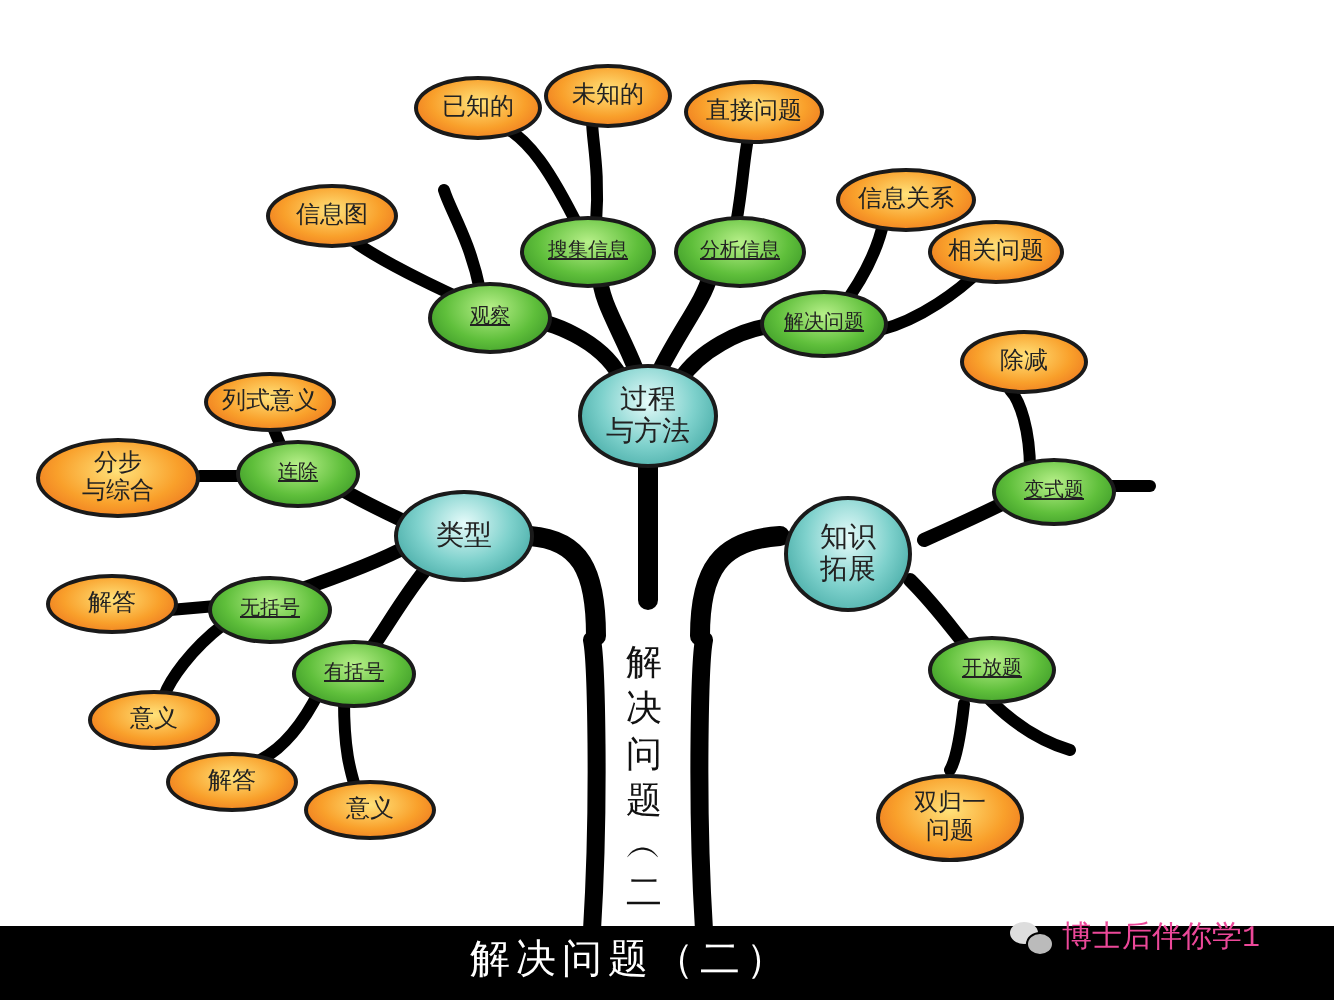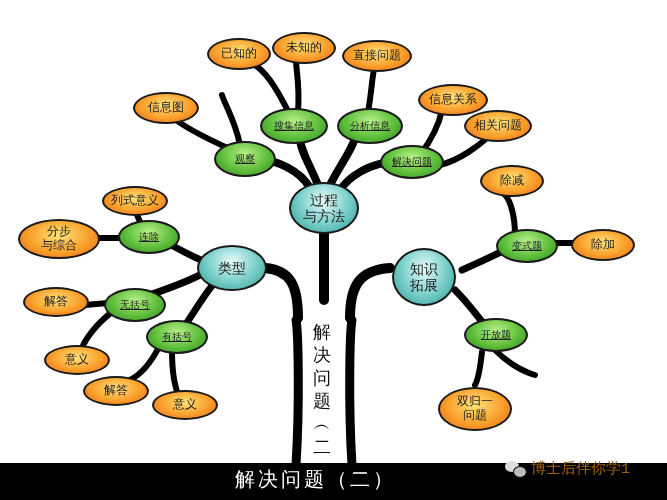--- a/index.html
+++ b/index.html
@@ -6,21 +6,21 @@
   body{width:667px;height:500px;position:relative;overflow:hidden;font-family:"DejaVu Serif","Liberation Serif",serif;}
   #stage{position:absolute;left:0;top:0;width:667px;height:500px;}
   svg.branches{position:absolute;left:0;top:0;}
   .node{position:absolute;border:2px solid #1a1a1a;border-radius:50%;display:flex;align-items:center;justify-content:center;text-align:center;color:#222;box-sizing:border-box;line-height:1.15;white-space:pre-line;}
   .leaf{background:radial-gradient(ellipse at 50% 40%,#ffe27a 0%,#f9a02b 55%,#e8661a 100%);font-size:12px;}
   .mid{background:radial-gradient(ellipse at 50% 35%,#b8f08a 0%,#5fbf3b 55%,#2f8a20 100%);font-size:10px;text-decoration:underline;}
   .hub{background:radial-gradient(ellipse at 50% 35%,#e6fbfa 0%,#7ed1cc 50%,#2f9b96 100%);font-size:14px;}
   .trunk-title{position:absolute;left:311px;top:320px;width:22px;font-size:18px;line-height:23px;color:#111;text-align:center;font-family:"DejaVu Sans","Liberation Sans",sans-serif;}
   .bottom-bar{position:absolute;left:0;top:463px;width:667px;height:37px;background:#000;}
   .bottom-title{position:absolute;left:235px;top:466px;font-size:20px;color:#fff;letter-spacing:3px;font-family:"DejaVu Sans","Liberation Sans",sans-serif;}
-  .watermark{position:absolute;left:505px;top:459px;display:flex;align-items:center;gap:4px;color:#a16207;font-size:15px;font-family:Liberation Mono, monospace;}
+  .watermark{position:absolute;left:505px;top:459px;display:flex;align-items:center;gap:4px;color:#ec4899;font-size:15px;font-family:Liberation Mono, monospace;}
   .wechat-icon{width:22px;height:16px;position:relative;}
   .wechat-icon .b1{position:absolute;left:0;top:0;width:14px;height:11px;border-radius:50%;background:#ddd;}
   .wechat-icon .b2{position:absolute;left:8px;top:5px;width:12px;height:10px;border-radius:50%;background:#bbb;border:1px solid #000;}
 </style>
 </head>
 <body>
 
 <div id="stage">
   <svg class="branches" width="667" height="500">
     <g fill="none" stroke="#000" stroke-linecap="round">
@@ -104,21 +104,20 @@
   <div class="node leaf" style="left:23px;top:287px;width:66px;height:30px;">解答</div>
   <div class="node leaf" style="left:44px;top:345px;width:66px;height:30px;">意义</div>
 
   <div class="node leaf" style="left:83px;top:376px;width:66px;height:30px;">解答</div>
   <div class="node leaf" style="left:152px;top:390px;width:66px;height:30px;">意义</div>
 
   <div class="node mid" style="left:496px;top:229px;width:62px;height:34px;">变式题</div>
   <div class="node mid" style="left:464px;top:318px;width:64px;height:34px;">开放题</div>
 
   <div class="node leaf" style="left:480px;top:165px;width:64px;height:32px;">除减</div>
-  <div class="node leaf" style="left:571px;top:229px;width:64px;height:32px;">除加</div>
 
   <div class="node leaf" style="left:438px;top:387px;width:74px;height:44px;">双归一
 问题</div>
 
   <div class="trunk-title" style="white-space:pre-line;">解
 决
 问
 题
 ︵
 二

